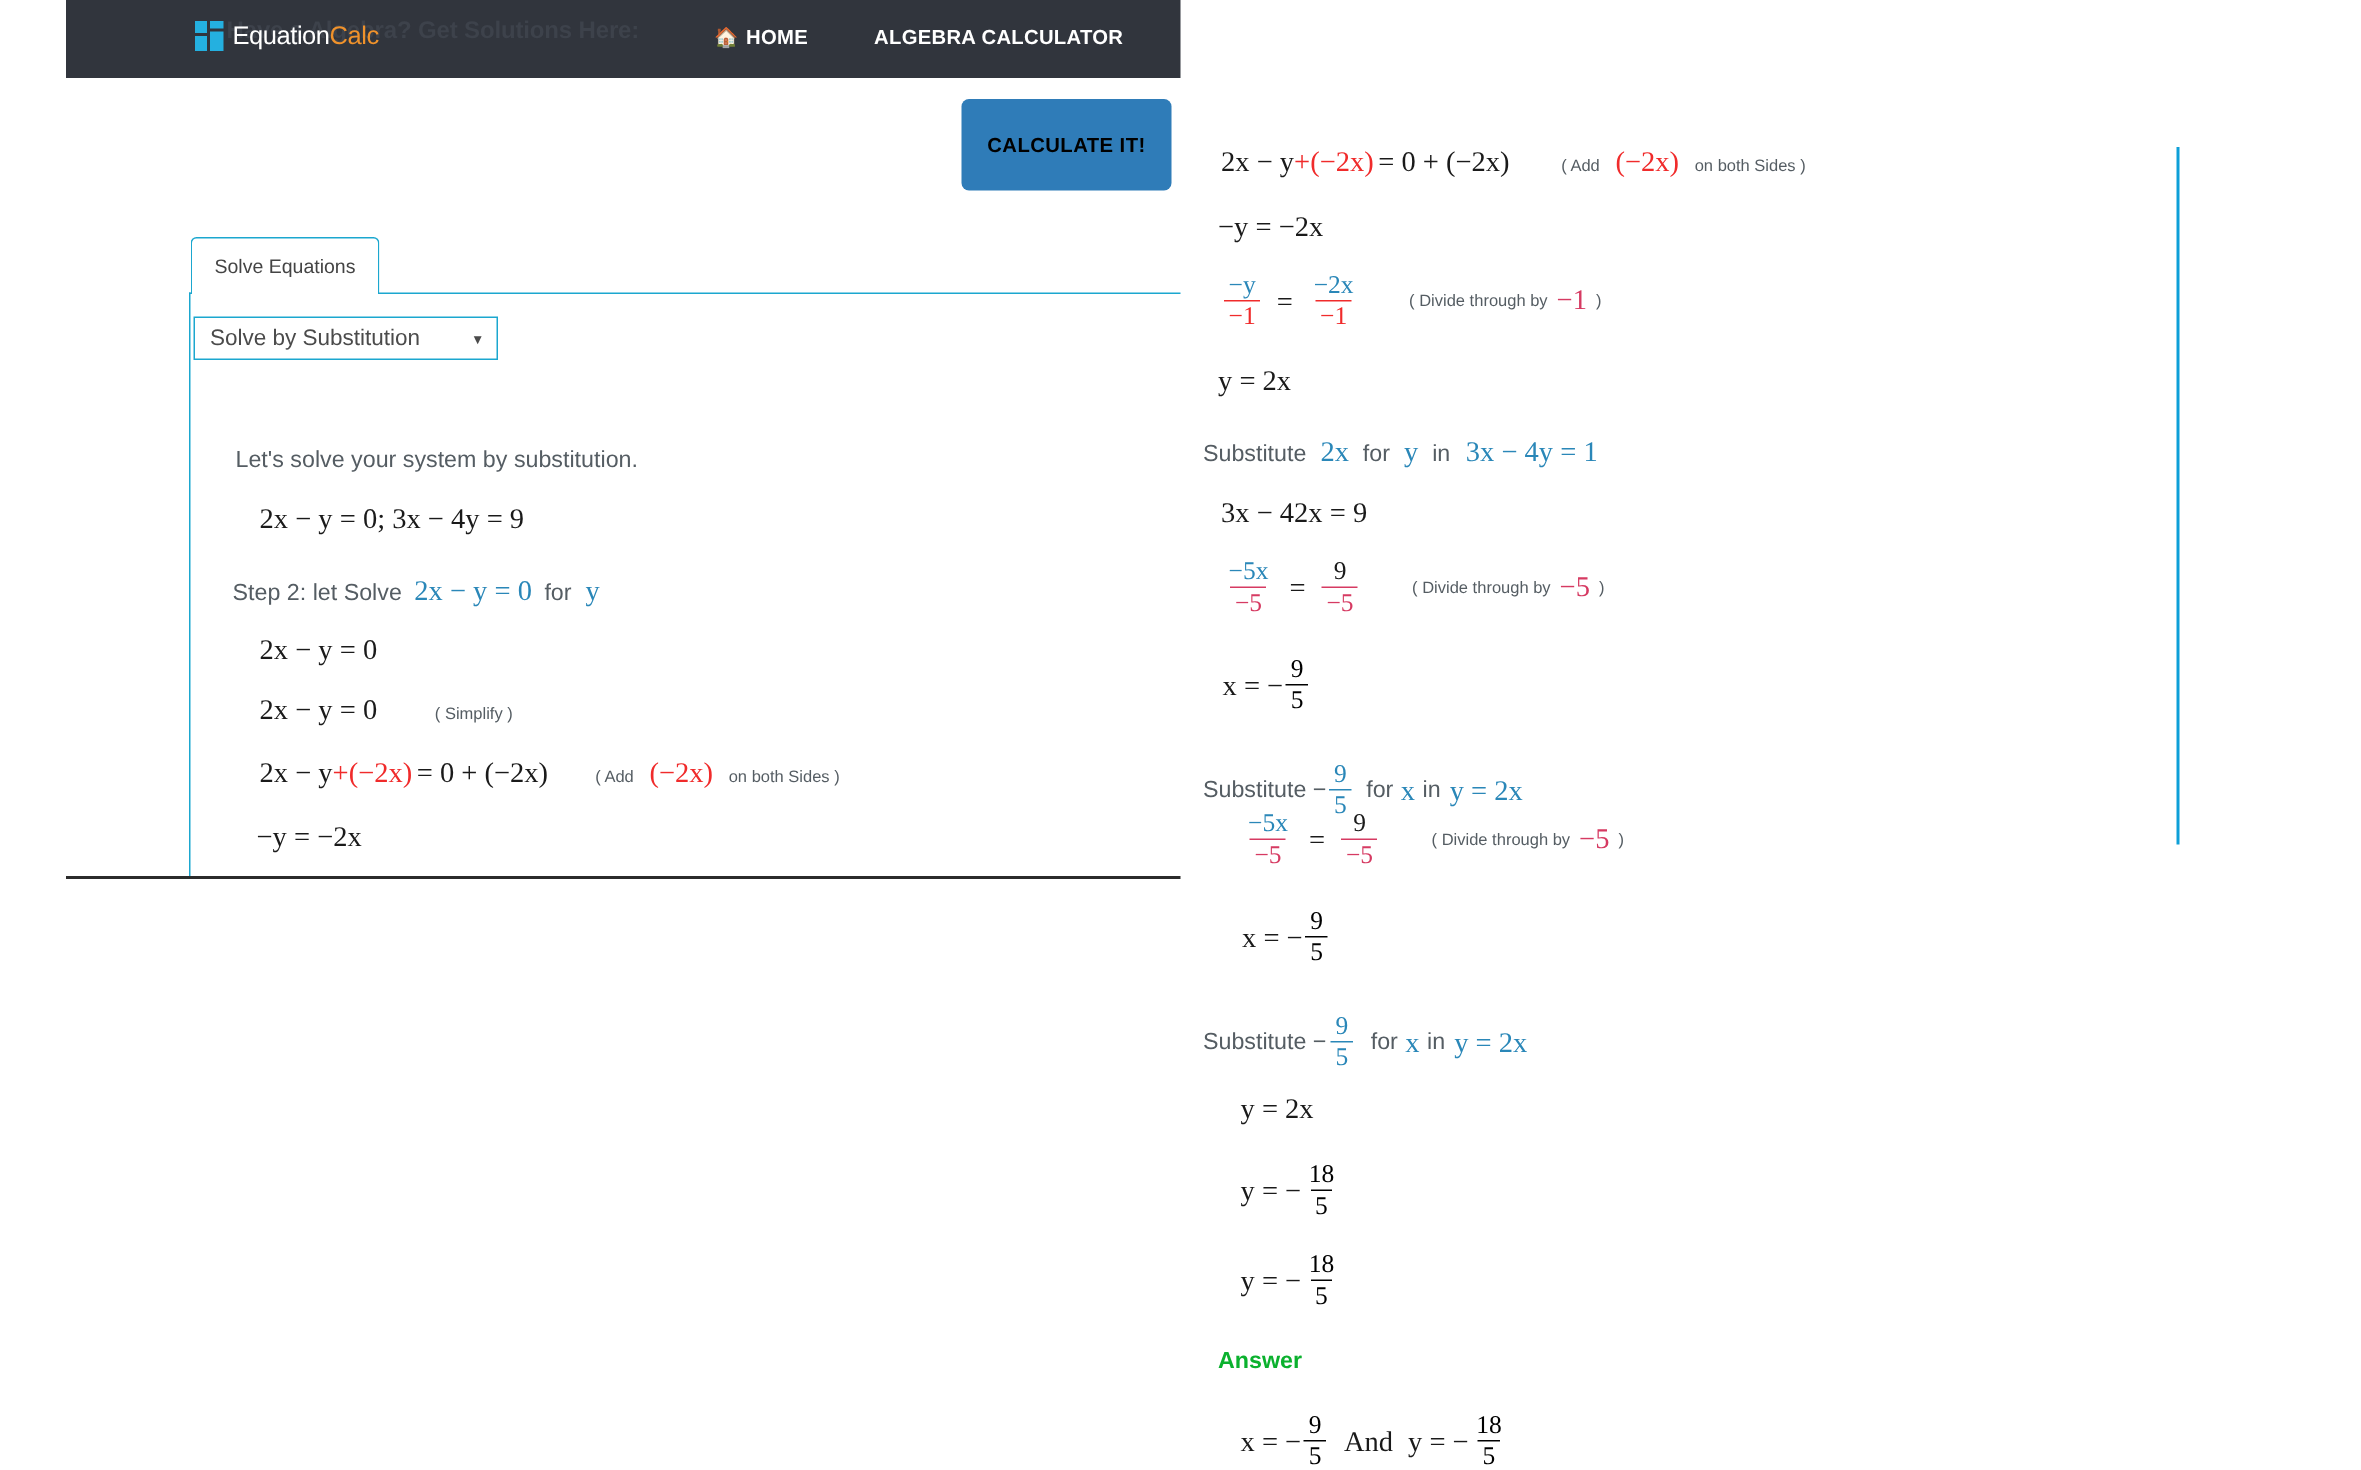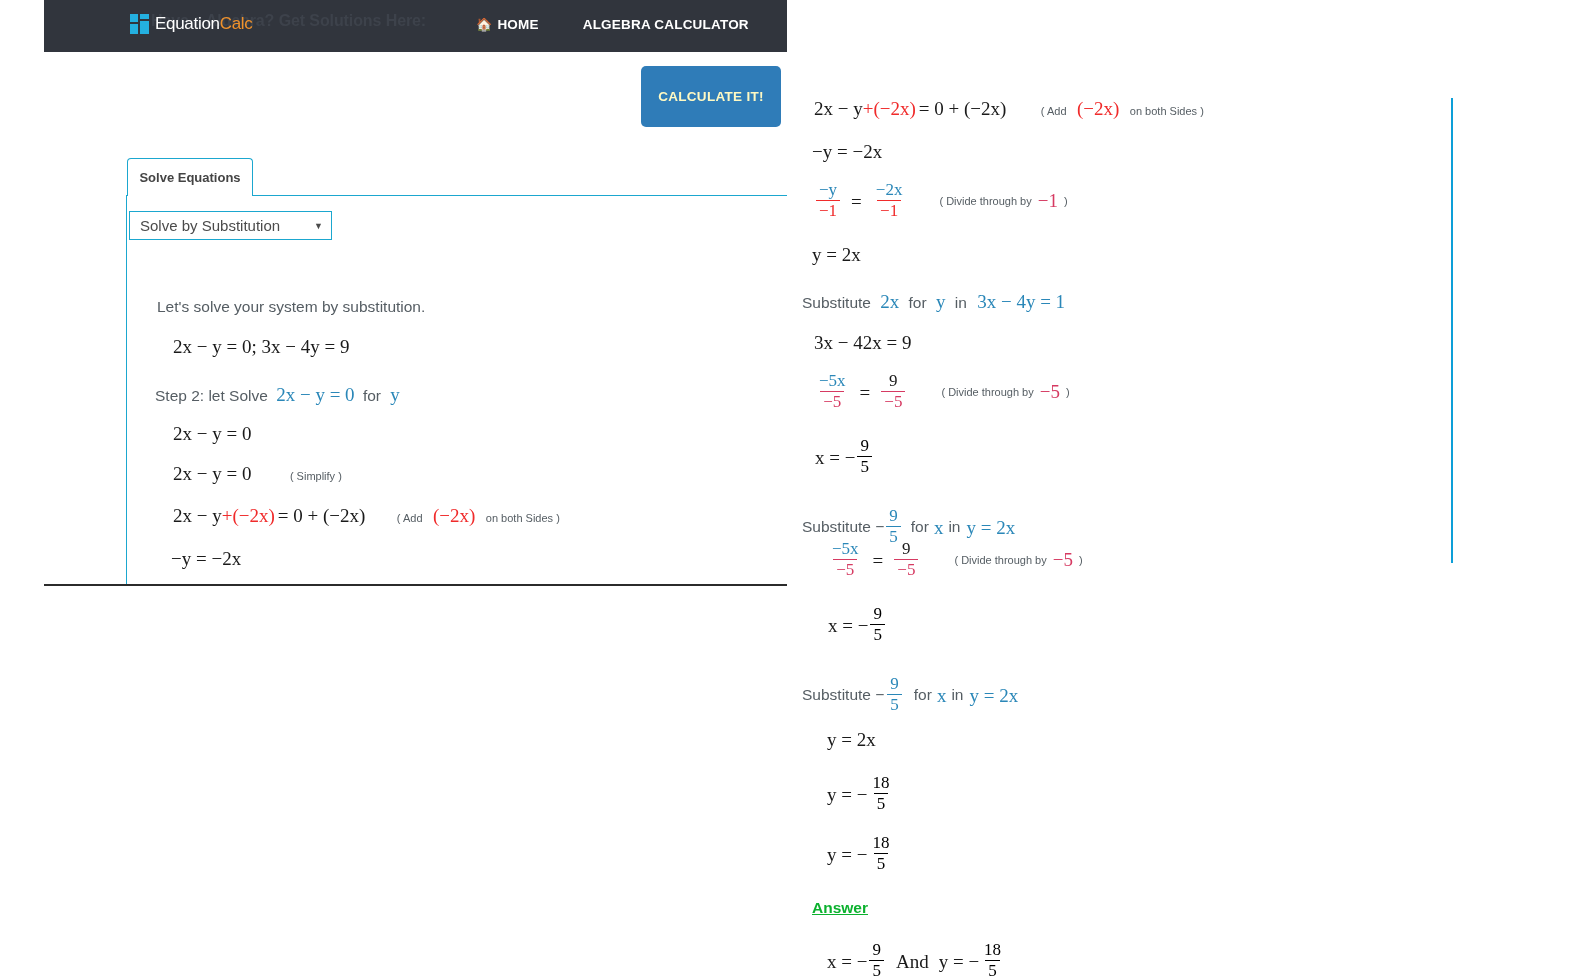--- a/index.html
+++ b/index.html
@@ -74,33 +74,33 @@
     background: #fff;
     font-family: "Liberation Serif", serif;
     font-size: 27px; color: #1a1a1a;
     padding: 0 16px;
     outline: none;
   }
   .calc-btn {
     position: absolute; left: 597px; top: 66px;
     width: 140px; height: 61px;
     background: #2f7cb8; border: none; border-radius: 5px;
-    color: #fef9c3; font-size: 13.5px; font-weight: bold;
+    color: #000000; font-size: 13.5px; font-weight: bold;
     letter-spacing: 0.3px; cursor: pointer;
   }
 
   
   .tab {
     position: absolute; left: 83px; top: 158px;
     width: 126px; height: 38px;
     border: 1px solid #1ba7cf; border-bottom: none;
     border-radius: 4px 4px 0 0;
     background: #fff;
     display: flex; align-items: center; justify-content: center;
-    font-size: 13px; font-weight: bold; color: #444;
+    font-size: 13px; font-weight: normal; color: #444;
     cursor: pointer; z-index: 3;
   }
   .panel {
     position: absolute; left: 82px; top: 195px;
     width: 673px; height: 391px;
     border: 1px solid #1ba7cf;
     border-bottom: none;
     background: #fff;
   }
   .select-wrap {
@@ -156,21 +156,21 @@
     width: 787px; height: 980px;
     background: #fff; overflow: hidden;
   }
   .right-rule {
     position: absolute; left: 664px; top: 98px;
     width: 2px; height: 465px; background: #0d9fd8;
   }
   .answer-label {
     font-family: "Liberation Sans", sans-serif;
     font-size: 15.5px; font-weight: bold;
-    color: #0bb12e; text-decoration: underline;
+    color: #0bb12e; 
     cursor: pointer;
   }
 </style>
 </head>
 <body>
 
 <div id="root">
 
   <div class="left-region">
 

